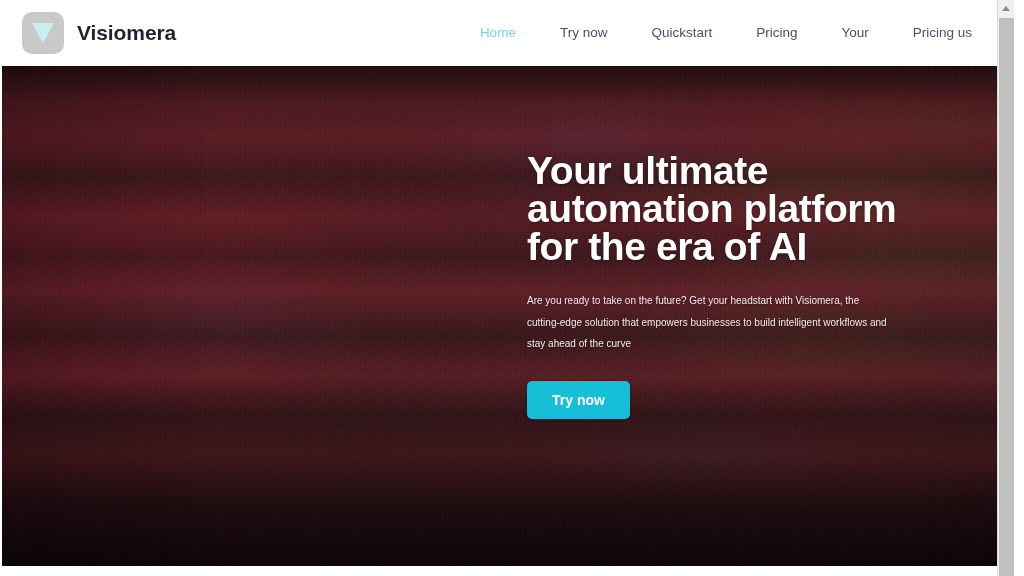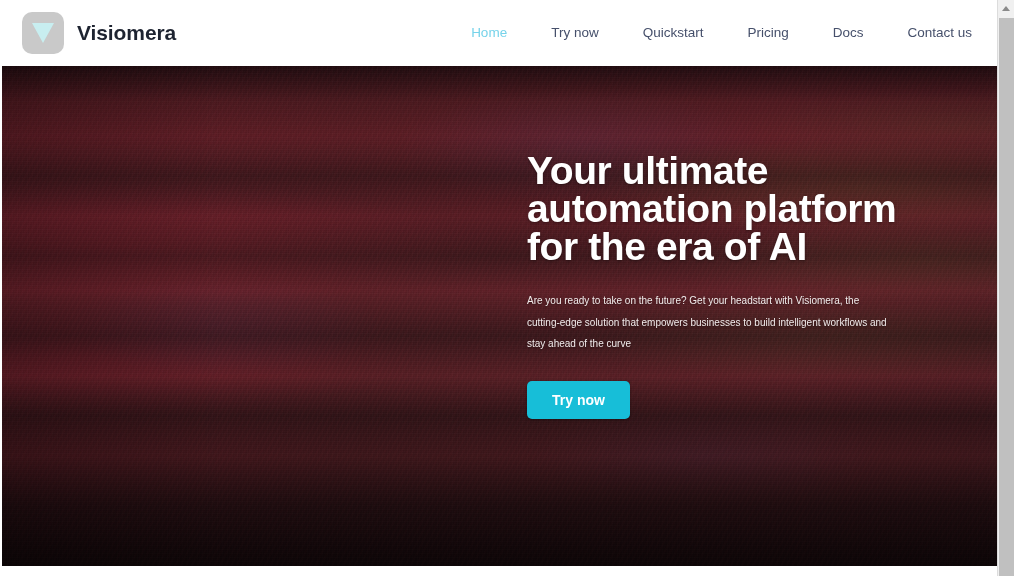--- a/index.html
+++ b/index.html
@@ -289,22 +289,22 @@
           </svg>
         </span>
         <span class="brand-name">Visiomera</span>
       </a>
 
       <nav class="main-nav">
         <a class="nav-link is-active" href="#">Home</a>
         <a class="nav-link" href="#">Try now</a>
         <a class="nav-link" href="#">Quickstart</a>
         <a class="nav-link" href="#">Pricing</a>
-        <a class="nav-link" href="#">Docs</a>
-        <a class="nav-link" href="#">Contact us</a>
+        <a class="nav-link" href="#">Your</a>
+        <a class="nav-link" href="#">Pricing us</a>
       </nav>
 
     </header>
 
     <section class="hero">
       <div class="hero-bg"></div>
       <div class="hero-noise"></div>
       <div class="hero-vignette"></div>
 
       <div class="hero-inner">

